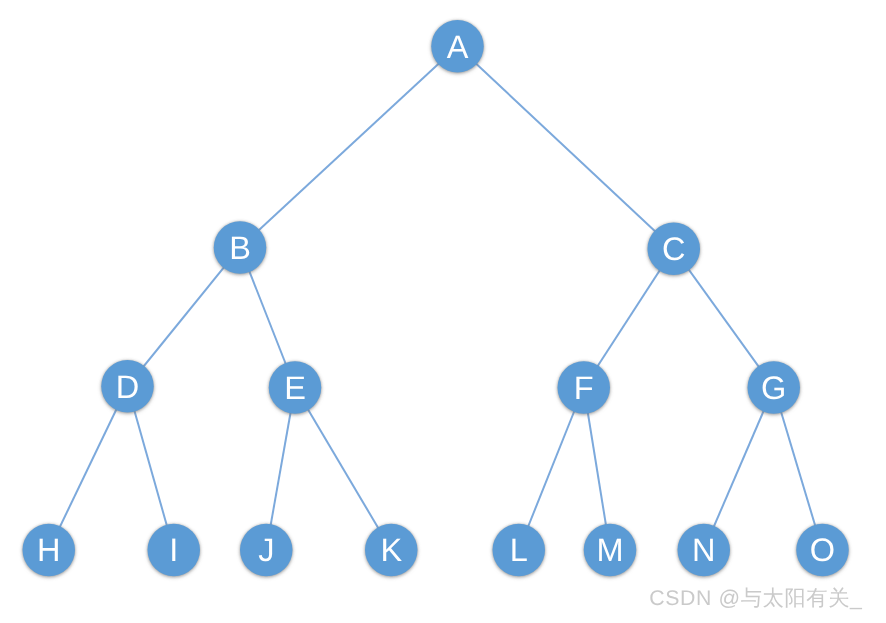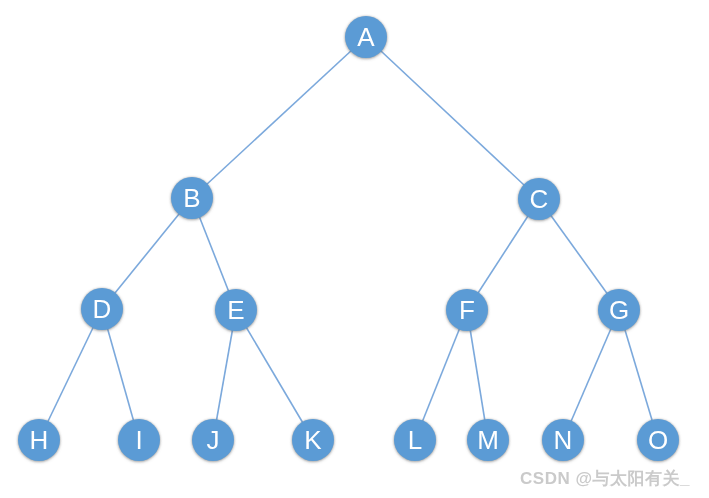--- a/index.html
+++ b/index.html
@@ -109,14 +109,14 @@
       <div class="tree-node" style="left: 488px; top: 440px; background: rgb(91, 155, 213);">
         <span class="node-label" style="color: rgb(255, 255, 255);">M</span>
       </div>
       <div class="tree-node" style="left: 563px; top: 440px; background: rgb(91, 155, 213);">
         <span class="node-label" style="color: rgb(255, 255, 255);">N</span>
       </div>
       <div class="tree-node" style="left: 658px; top: 440px; background: rgb(91, 155, 213);">
         <span class="node-label" style="color: rgb(255, 255, 255);">O</span>
       </div>
     </div>
-  <div class="watermark" style="color: rgb(202, 202, 202); font-weight: bold;">CSDN @与太阳有关_</div>
+  <div class="watermark" style="color: rgb(202, 202, 202);">CSDN @与太阳有关_</div>
 </div>
 
 </body></html>

